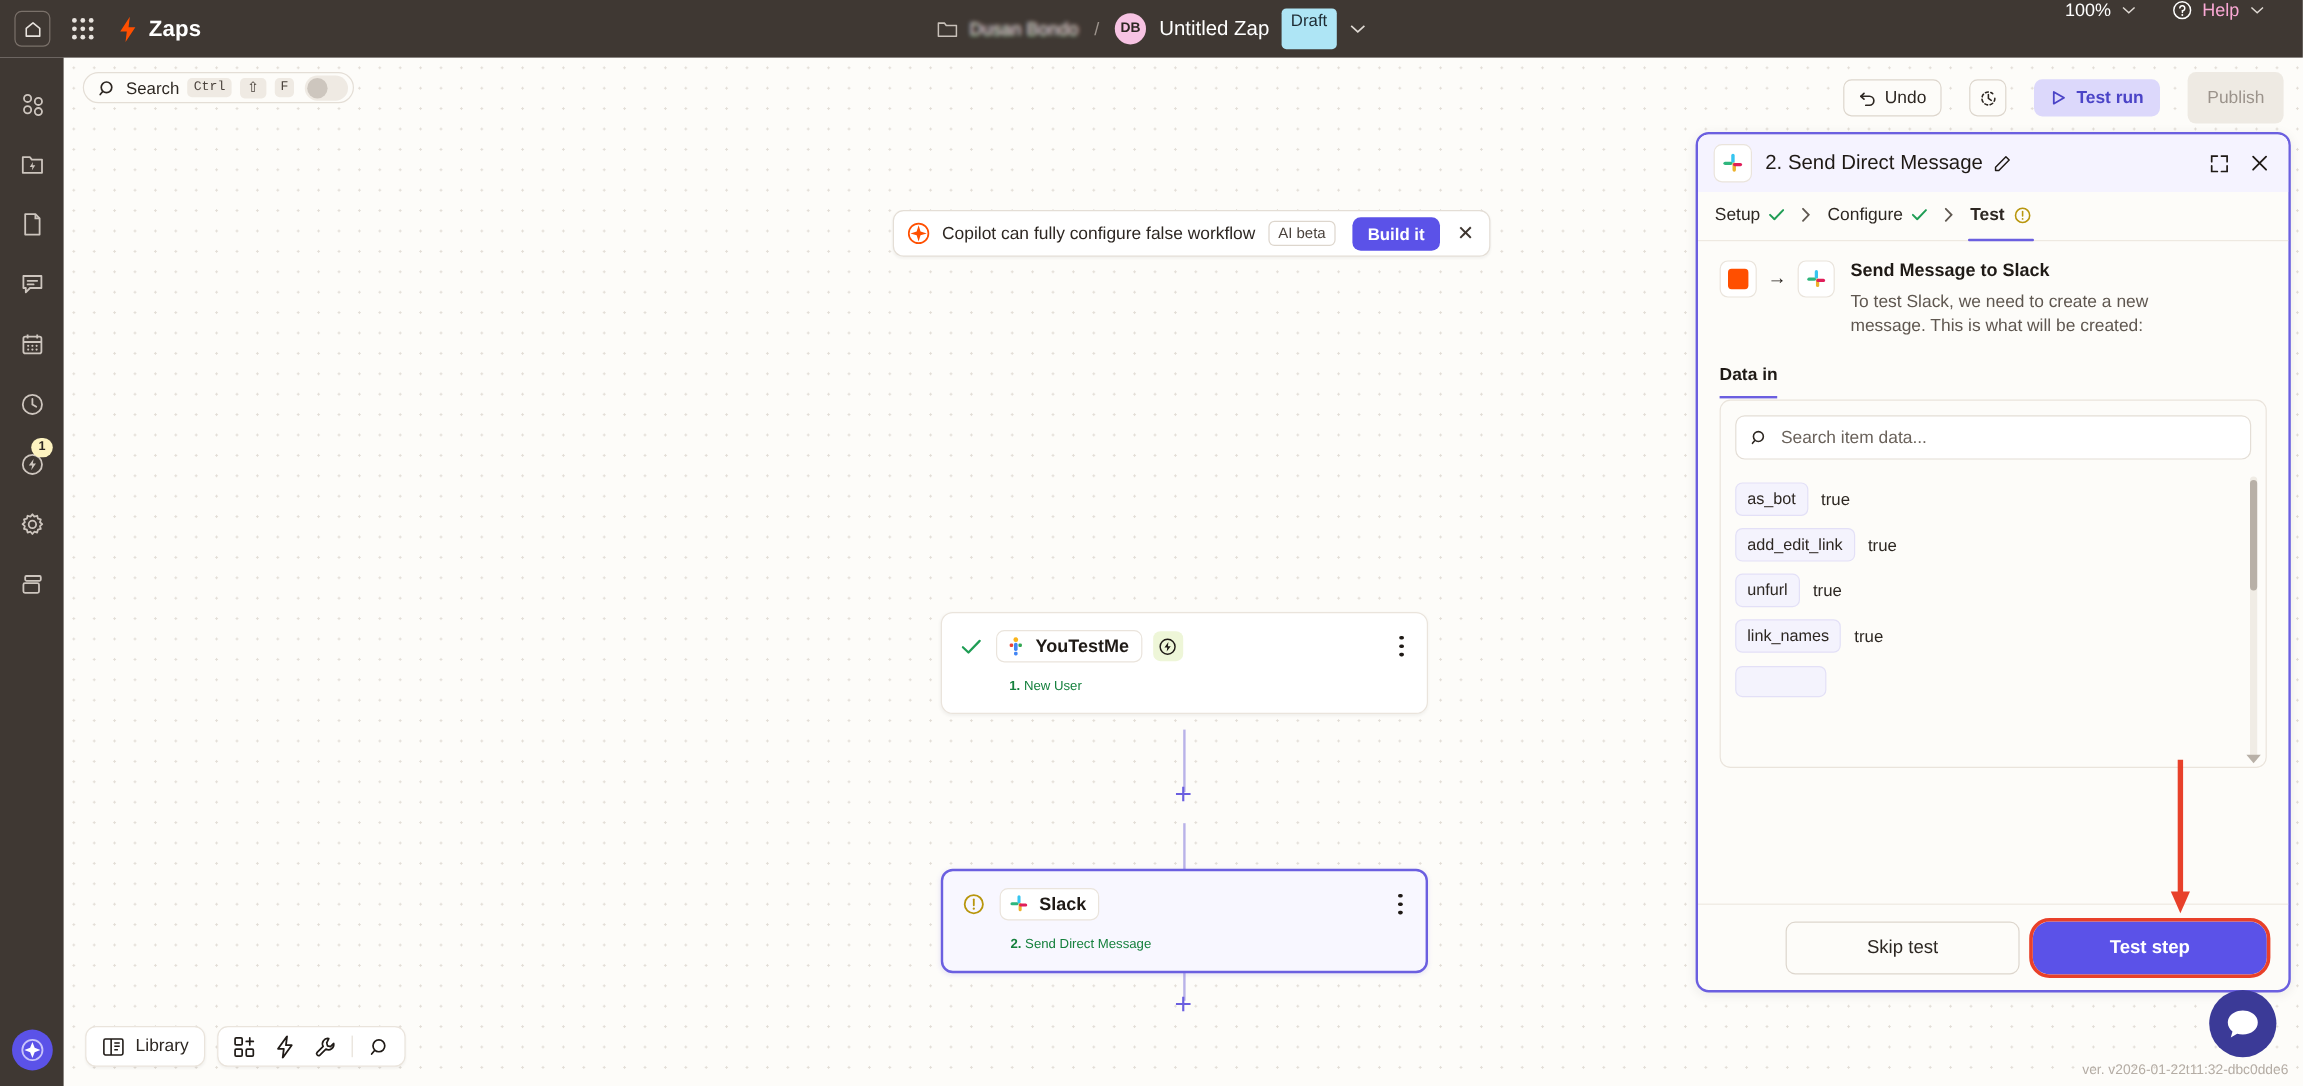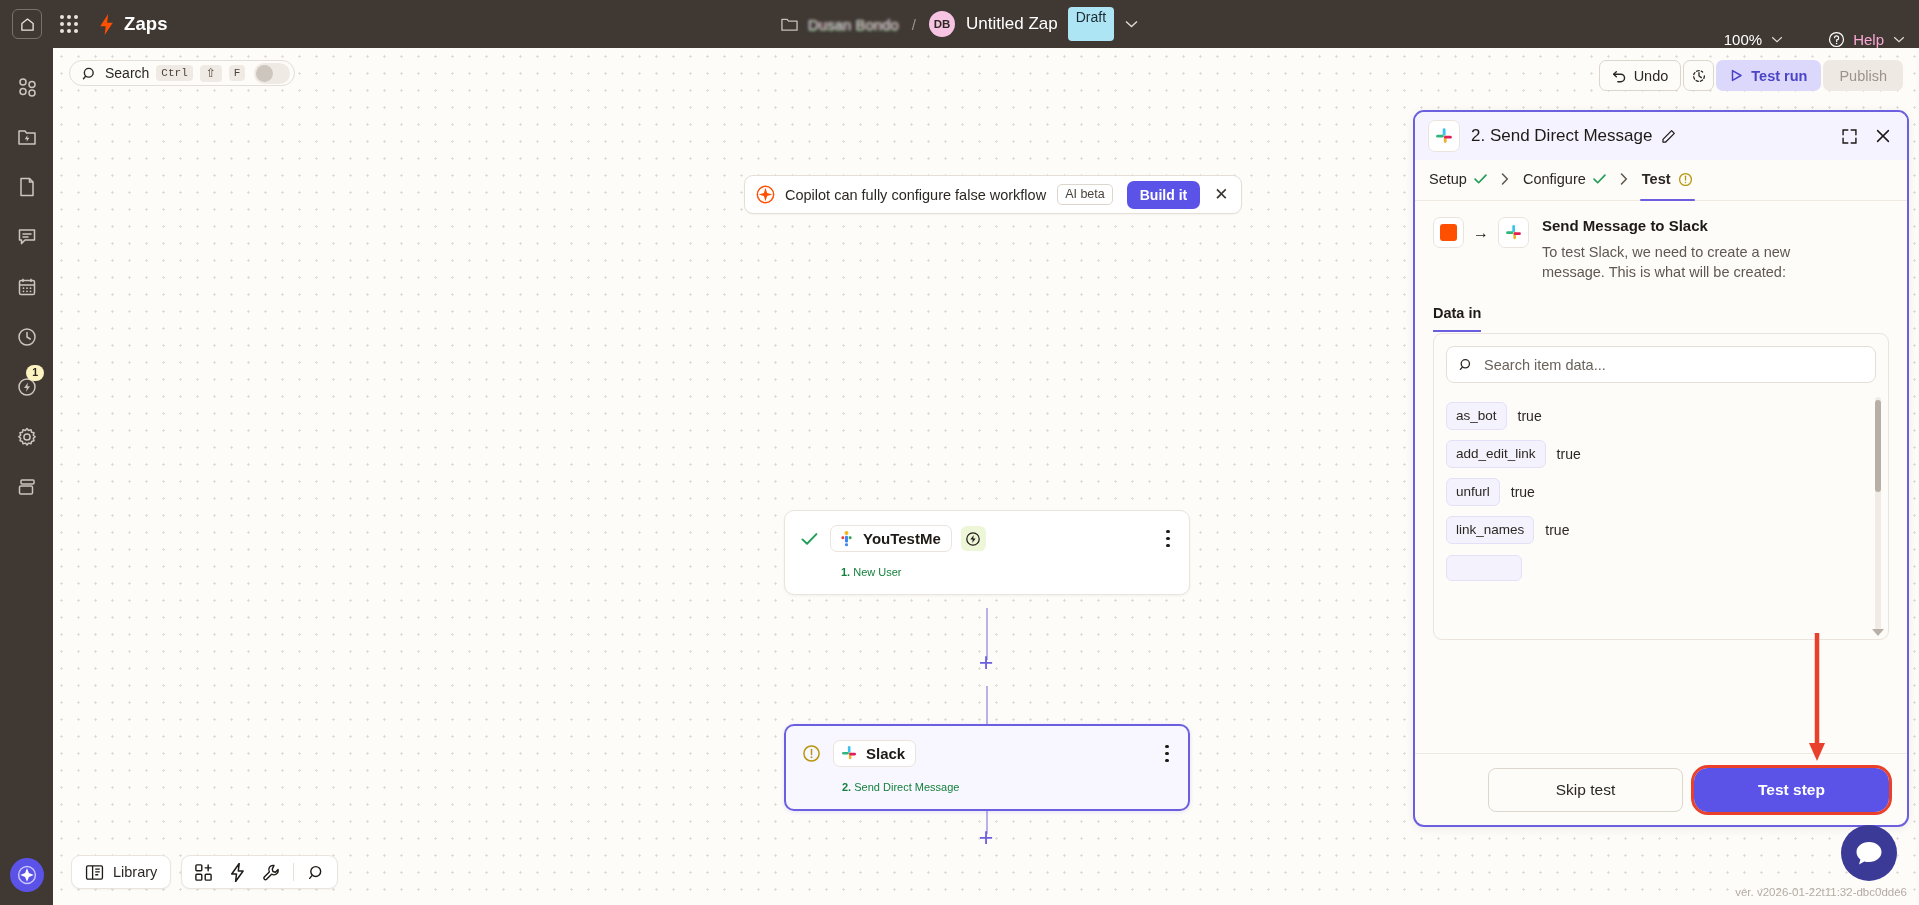--- a/index.html
+++ b/index.html
@@ -56,22 +56,22 @@
     cursor: pointer;
   }
   .tb-title { margin-left: 11px; color: #fff; font-size: 17px; cursor: pointer; }
   .tb-draft {
     margin-left: 10px; background: #aee5f5; color: #1e2b33;
     font-size: 14px; padding: 2px 8px 16px; border-radius: 4px;
   }
   .tb-caret { margin-left: 11px; cursor: pointer; display:flex; }
 
   .tb-right {
-    position: absolute; right: 14px; top: 0; height: 48px;
-    display: flex; align-items: flex-end; gap: 15px;
+    position: absolute; right: 32px; top: 0; height: 48px;
+    display: flex; align-items: flex-start; gap: 0;
   }
   .tb-zoom { color: #fff; font-size: 15px; display: flex; align-items: center; cursor: pointer; }
   .tb-help { color: #f9a8d4; font-size: 15px; display: flex; align-items: center; margin-left: 30px; cursor: pointer; }
 
   
   #rail {
     position: absolute; left: 0; top: 48px;
     width: 53px; height: 857px;
     background: #3f3833;
     z-index: 30;
@@ -129,41 +129,41 @@
     background: #efeae3; position: relative; cursor: pointer;
   }
   .toggle-knob::after {
     content:''; position:absolute; left:2px; top:2px;
     width:17px; height:17px; border-radius:50%; background:#cdc6be;
   }
 
   
   #actions {
     position: absolute; right: 16px; top: 12px;
-    display: flex; align-items: center; gap: 2px; z-index: 12; justify-content: center;
+    display: flex; align-items: center; gap: 23px; z-index: 12; justify-content: center;
   }
   .btn-undo {
     height: 31px; border: 1px solid #ddd6cd; border-radius: 7px;
     background: #fdfcf9; display: flex; align-items: center;
     padding: 0 12px; font-size: 14.5px; color: #2d2722; cursor: pointer;
   }
   .btn-undo span { margin-left: 7px; }
   .btn-sq {
     width: 31px; height: 31px; border: 1px solid #ddd6cd; border-radius: 7px;
     background: #fdfcf9; display: flex; align-items: center; justify-content: center;
     cursor: pointer;
   }
   .btn-testrun {
     height: 31px; background: #dcd8fb; border: none; border-radius: 7px;
     display: flex; align-items: center; padding: 0 14px;
     font-size: 14.5px; font-weight: bold; color: #4b44c7; cursor: pointer;
   }
   .btn-testrun span { margin-left: 8px; }
   .btn-publish {
-    height: 31px; background: #eeeae3; border: none; border-radius: 7px;
+    height: 43px; background: #eeeae3; border: none; border-radius: 7px;
     display: flex; align-items: center; padding: 0 16px;
     font-size: 14.5px; color: #9b938b; cursor: default;
   }
 
   
   #copilot {
     position: absolute; left: 691px; top: 127px;
     height: 39px; background: #fff;
     border: 1px solid #e4ded6; border-radius: 9px;
     display: flex; align-items: center; padding: 0 11px; z-index: 12;

